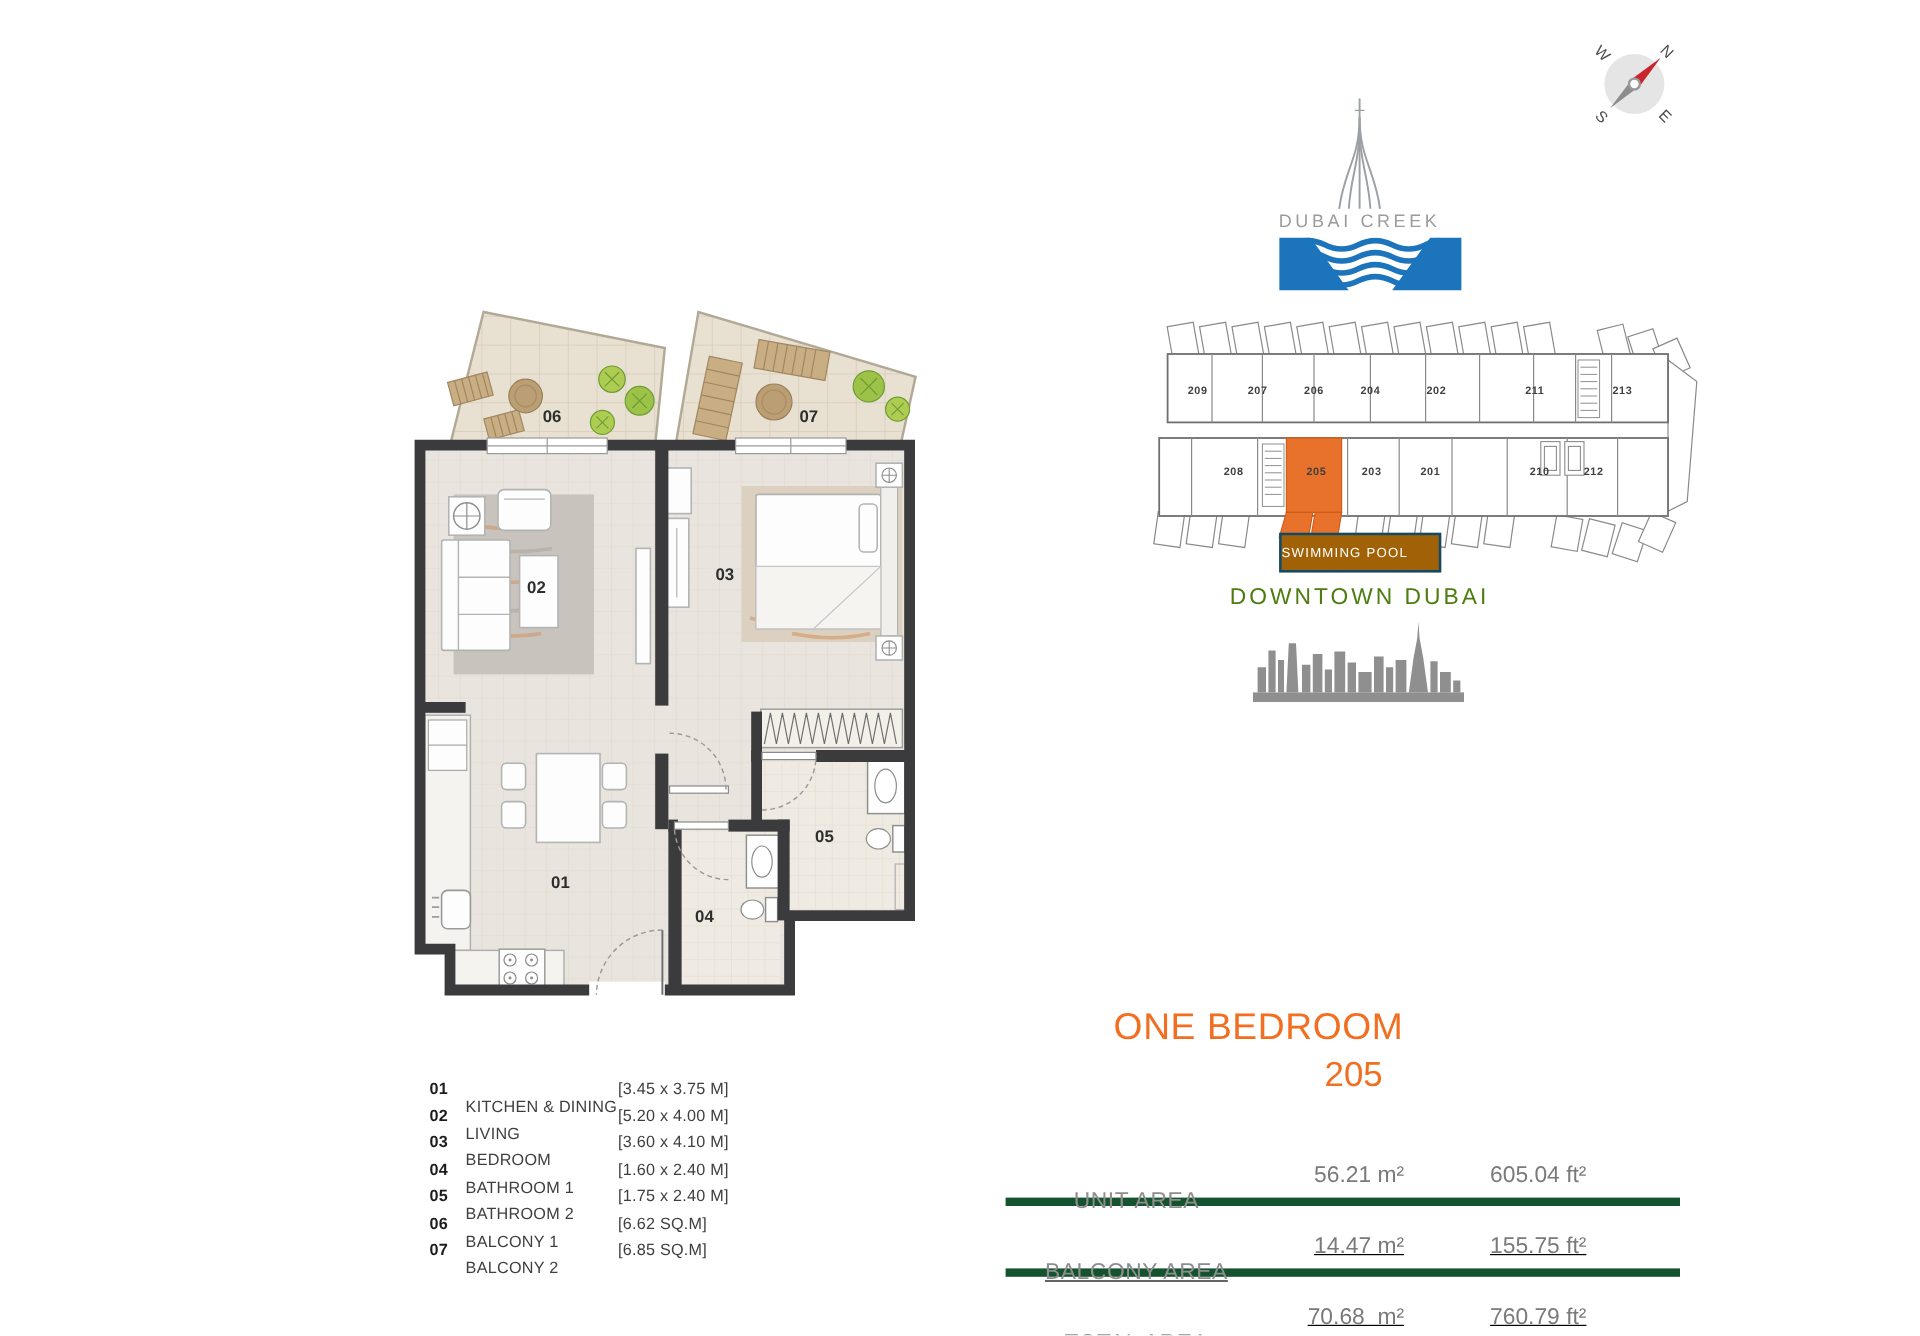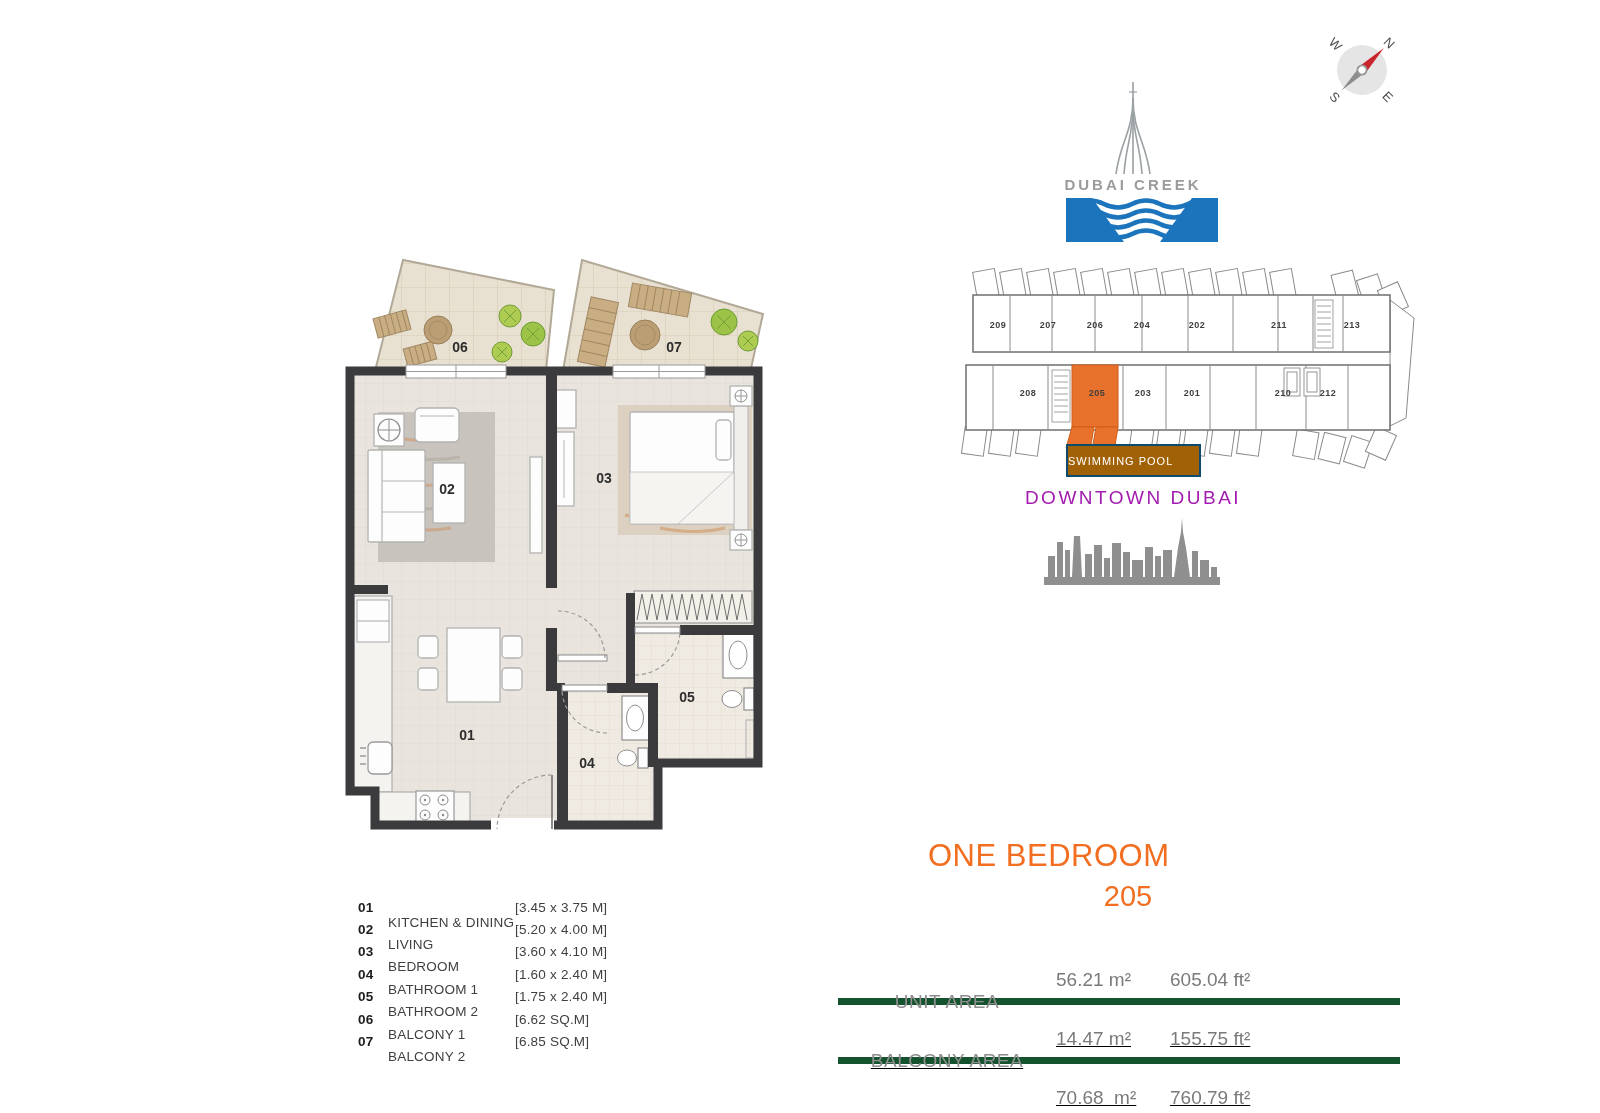--- a/index.html
+++ b/index.html
@@ -7,36 +7,36 @@
         font-family:"Liberation Sans",sans-serif;}
   .abs{position:absolute;}
   
   .legend{position:absolute;left:358px;top:896px;}
   .lg-row{display:flex;align-items:center;height:22.4px;font-size:13.5px;color:#3f3f3f;letter-spacing:.2px;}
   .lg-num{width:30px;font-weight:700;color:#1d1d1d;}
   .lg-name{width:127px;margin-top:30px;}
   .lg-dim{}
   
   .brand-name{position:absolute;left:1033px;top:176px;width:200px;text-align:center;
-              font-size:15px;letter-spacing:3px;color:#9b9b9b;font-weight:bold;}
+              font-size:15px;letter-spacing:3px;color:#9b9b9b;}
   .downtown{position:absolute;left:1013px;top:487px;width:240px;text-align:center;
-            font-size:19px;letter-spacing:2.5px;color:#a21caf;}
+            font-size:19px;letter-spacing:2.5px;color:#4d7c0f;}
   .pool-badge{position:absolute;left:1066px;top:444px;width:135px;height:33px;background:#a16207;
               border:2px solid #0c4a6e;box-sizing:border-box;display:flex;align-items:center;
               justify-content:flex-start;color:#fff;font-size:11px;letter-spacing:1px;}
   .type-title{position:absolute;left:928px;top:838px;width:400px;text-align:left;
               font-size:31px;color:#F26F21;letter-spacing:.5px;}
   .unit-num{position:absolute;left:928px;top:880px;width:400px;text-align:center;
             font-size:29px;color:#F26F21;}
   
   .area-table{position:absolute;left:838px;top:946px;width:562px;}
   .area-row{display:grid;grid-template-columns:218px 114px 152px;height:52px;align-items:center;}
   .area-row + .area-row{border-top:7px solid #14532d;text-decoration:underline;}
   .area-label{text-align:center;font-size:19px;color:#8e8e8e;letter-spacing:.5px;margin-top:45px;}
-  .area-val{text-align:left;font-size:19px;color:#7a7a7a;white-space:pre;}
+  .area-val{text-align:right;font-size:19px;color:#7a7a7a;white-space:pre;}
   
   .fp-label{font-size:14px;font-weight:700;fill:#2e2e2e;text-anchor:middle;}
   .kp-num{font-size:9px;fill:#3f3f3f;font-weight:700;text-anchor:middle;letter-spacing:.5px;}
   .comp-l{font-size:13px;fill:#4d4d4d;text-anchor:middle;}
   .arc{fill:none;stroke:#9a9a9a;stroke-width:1.2;stroke-dasharray:4 3;}
   .leafbar{fill:#fff;stroke:#8a8a8a;stroke-width:1;}
   .furn{fill:#fdfdfd;stroke:#b3b3b3;stroke-width:1.3;}
   .fixt{fill:#fdfdfd;stroke:#8e8e8e;stroke-width:1.2;}
   .kpline{stroke:#8a8a8a;stroke-width:1;fill:none;}
 </style>

